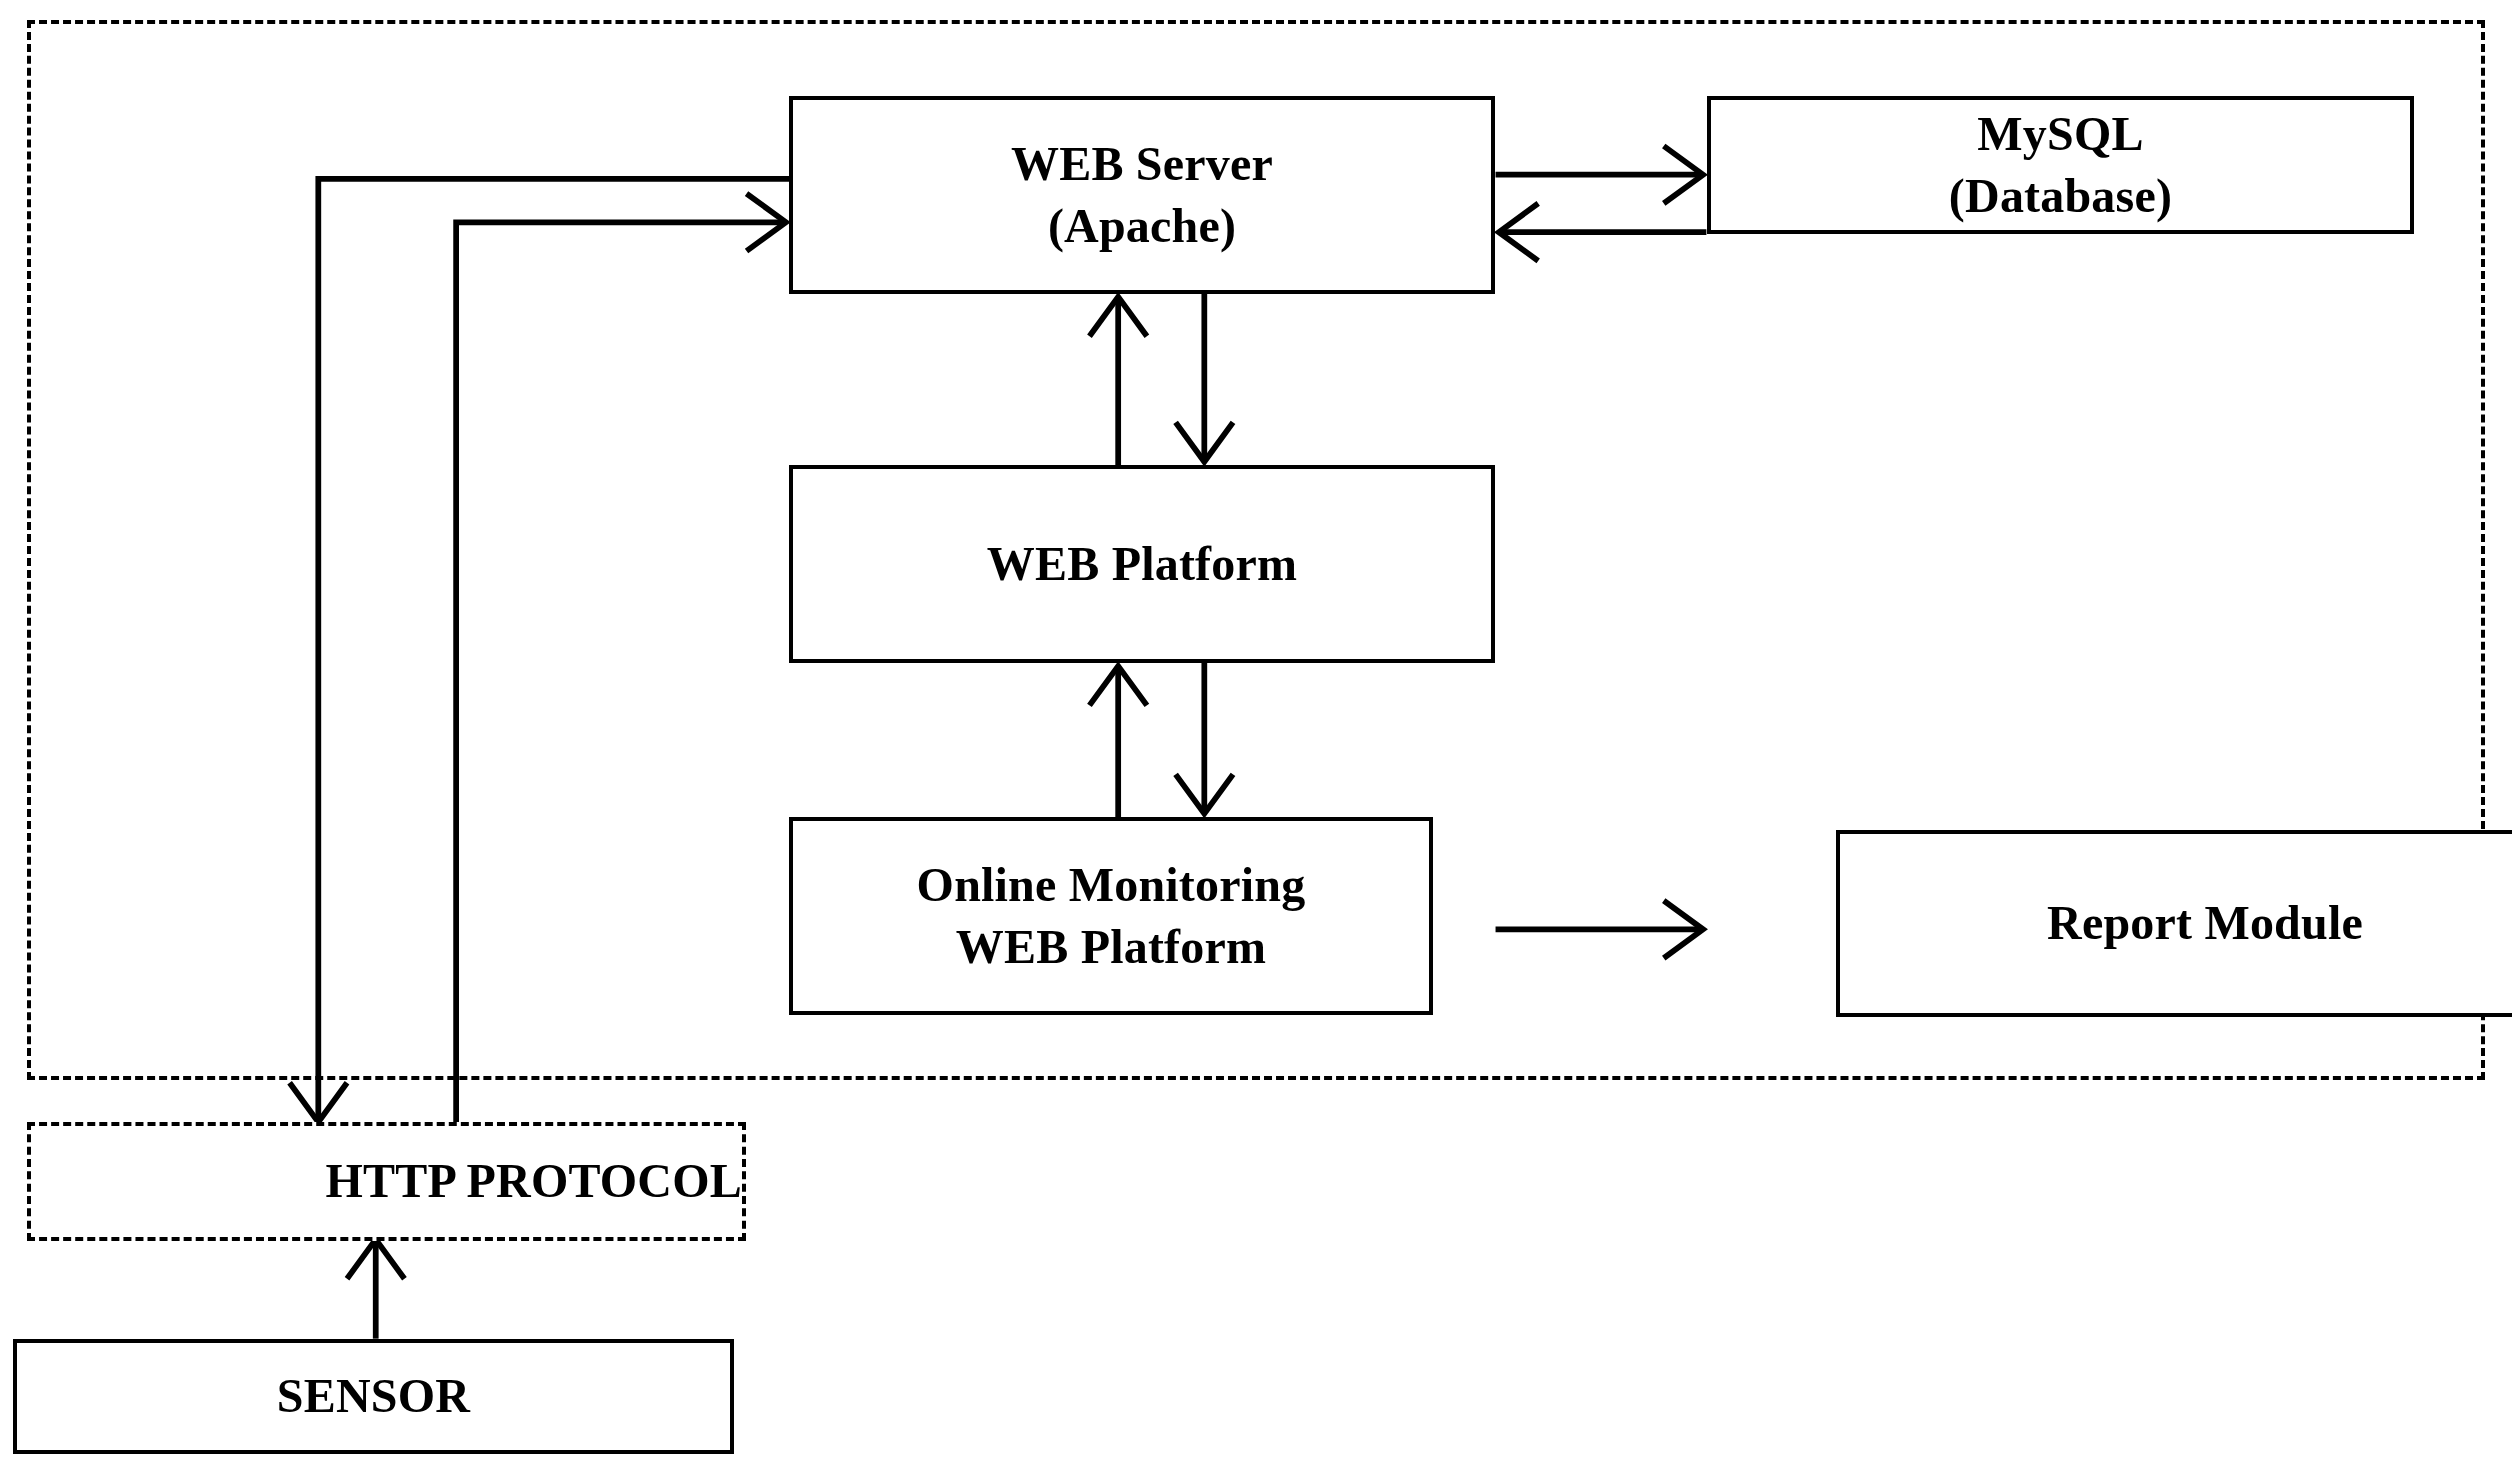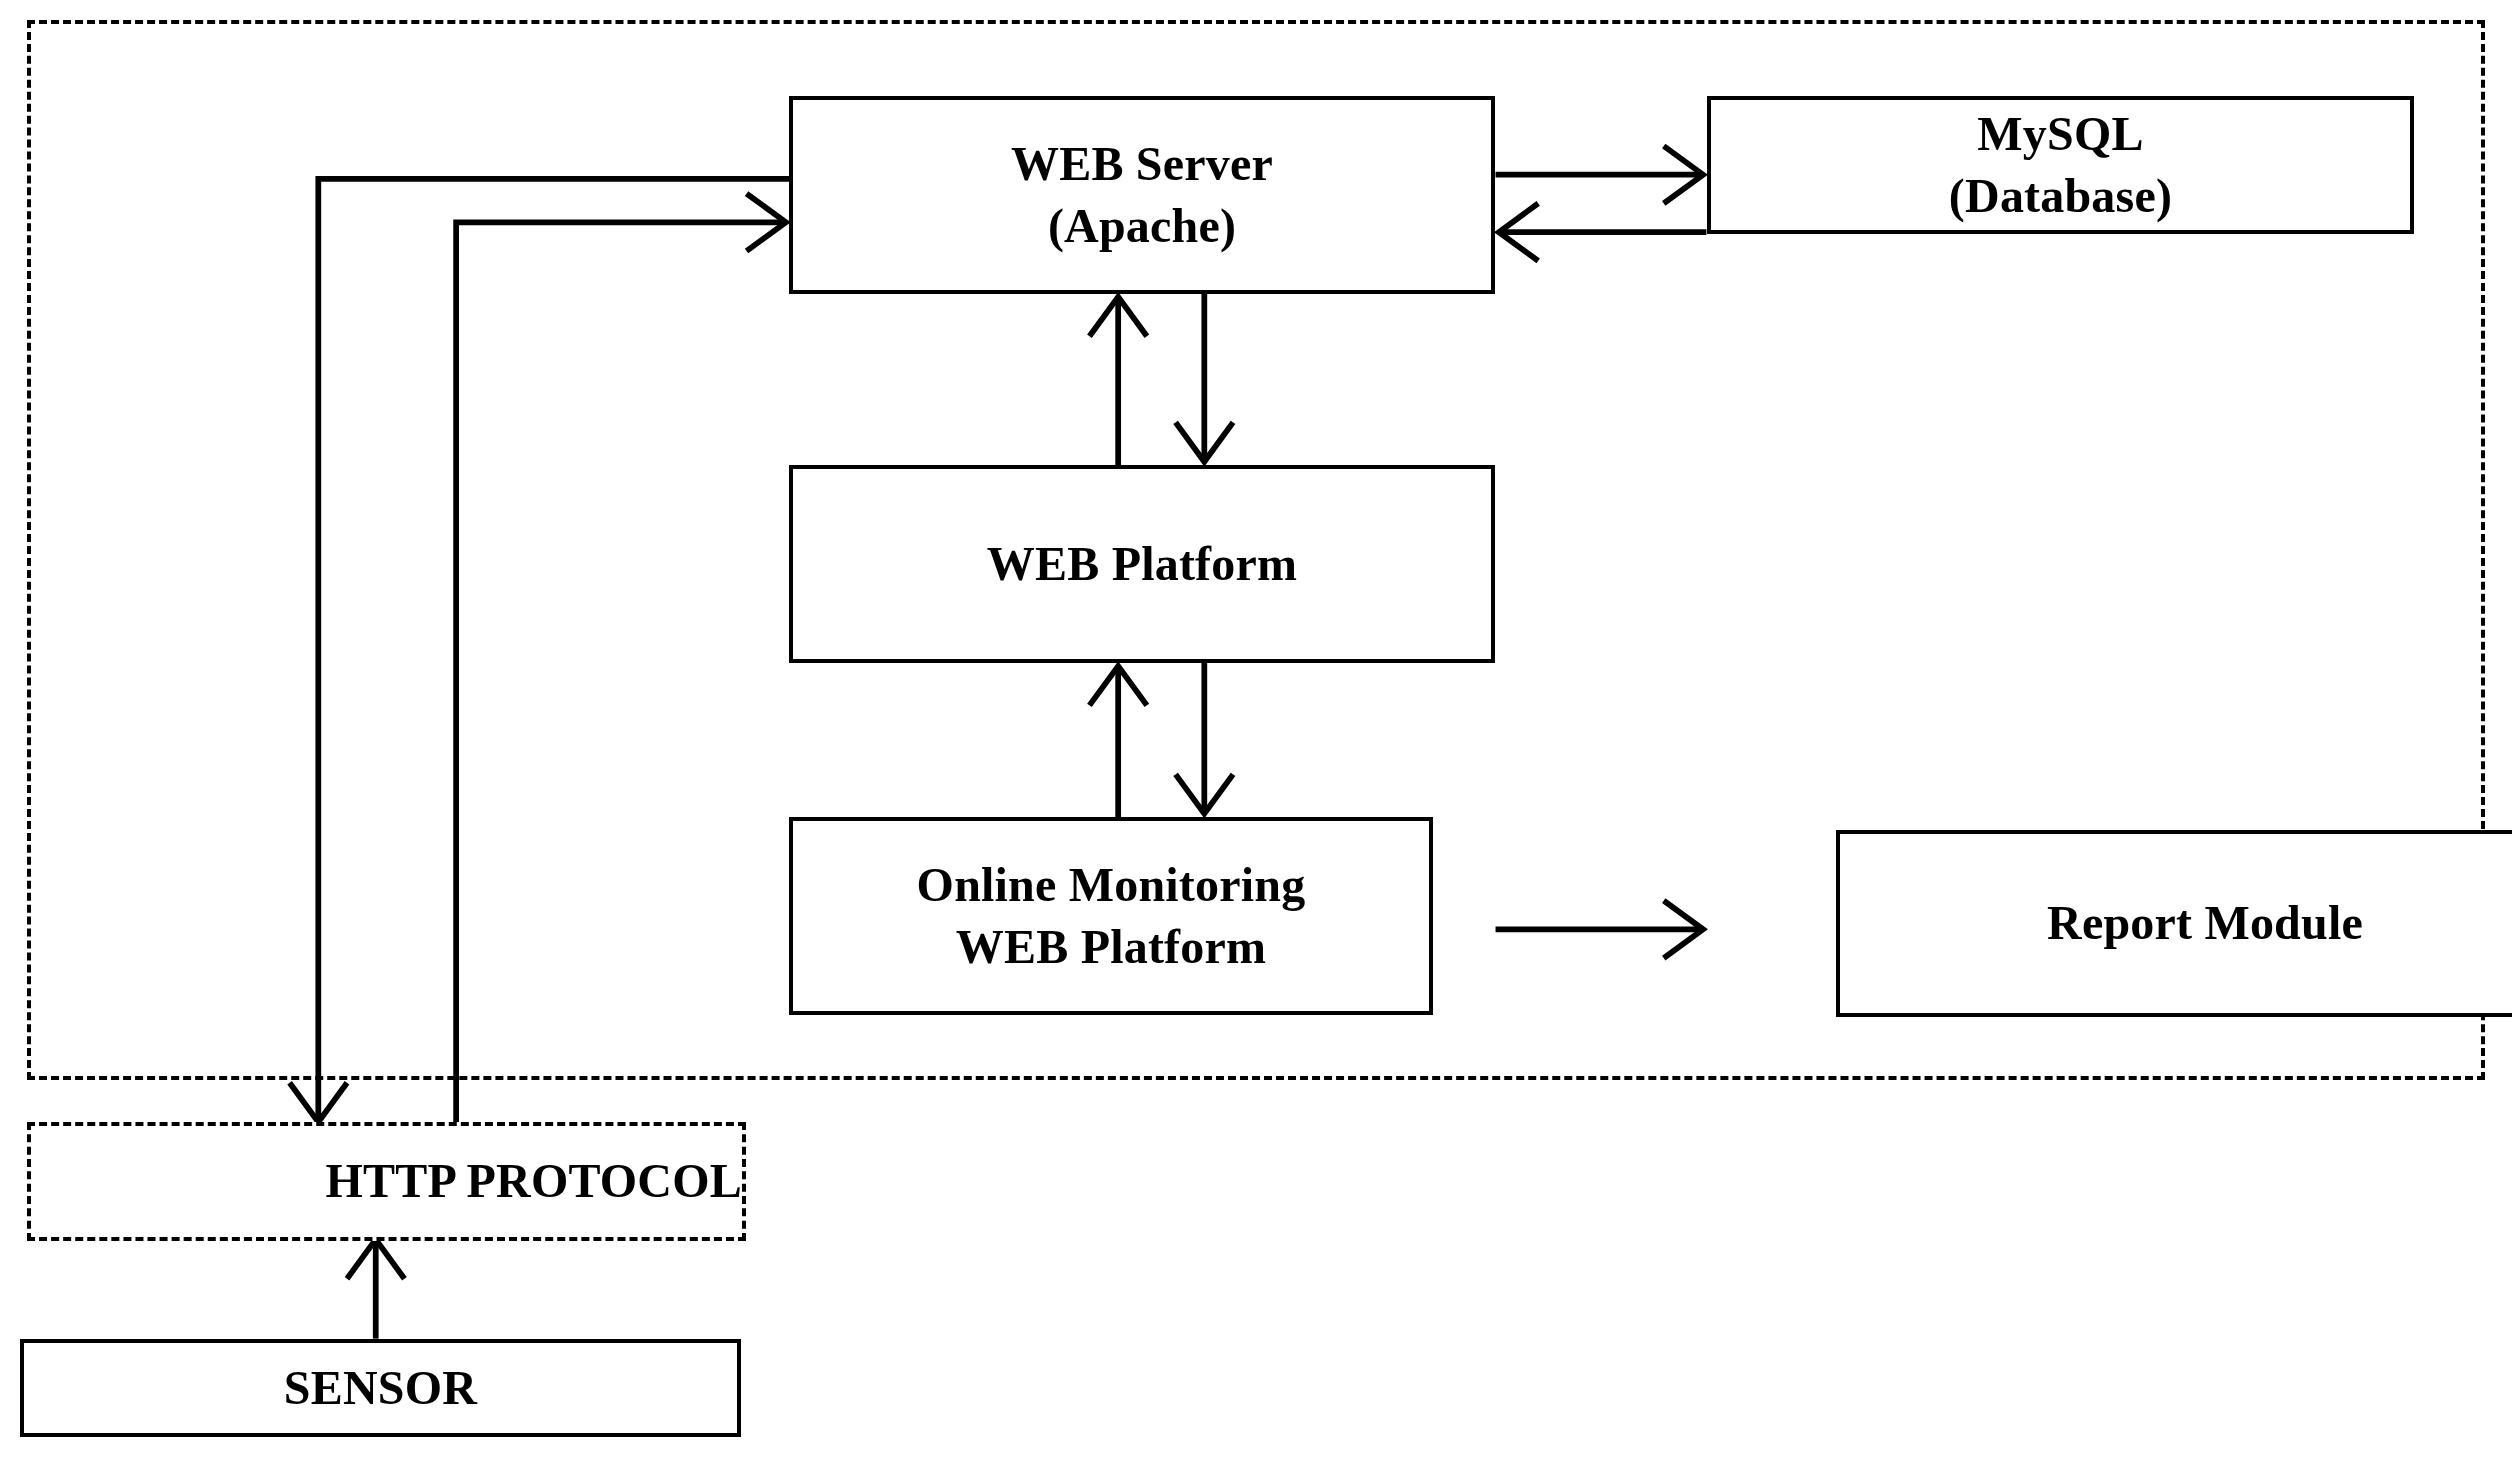--- a/index.html
+++ b/index.html
@@ -129,18 +129,18 @@
   </div>
 
   <div class="node" style="left:1798px;top:830px;width:738px;height:187px;margin-left:38px;">
     <span class="label" style="font-size:48px;">Report Module</span>
   </div>
 
   <div class="node dashed" style="left:27px;top:1122px;width:719px;height:119px;">
     <span class="label" style="font-size:48px;">HTTP PROTOCOL</span>
   </div>
 
-  <div class="node" style="left:20px;top:1339px;width:721px;height:98px;">
+  <div class="node" style="left:13px;top:1339px;width:721px;height:115px;">
     <span class="label" style="font-size:48px;">SENSOR</span>
   </div>
 
 </div>
 
 
 </body></html>

